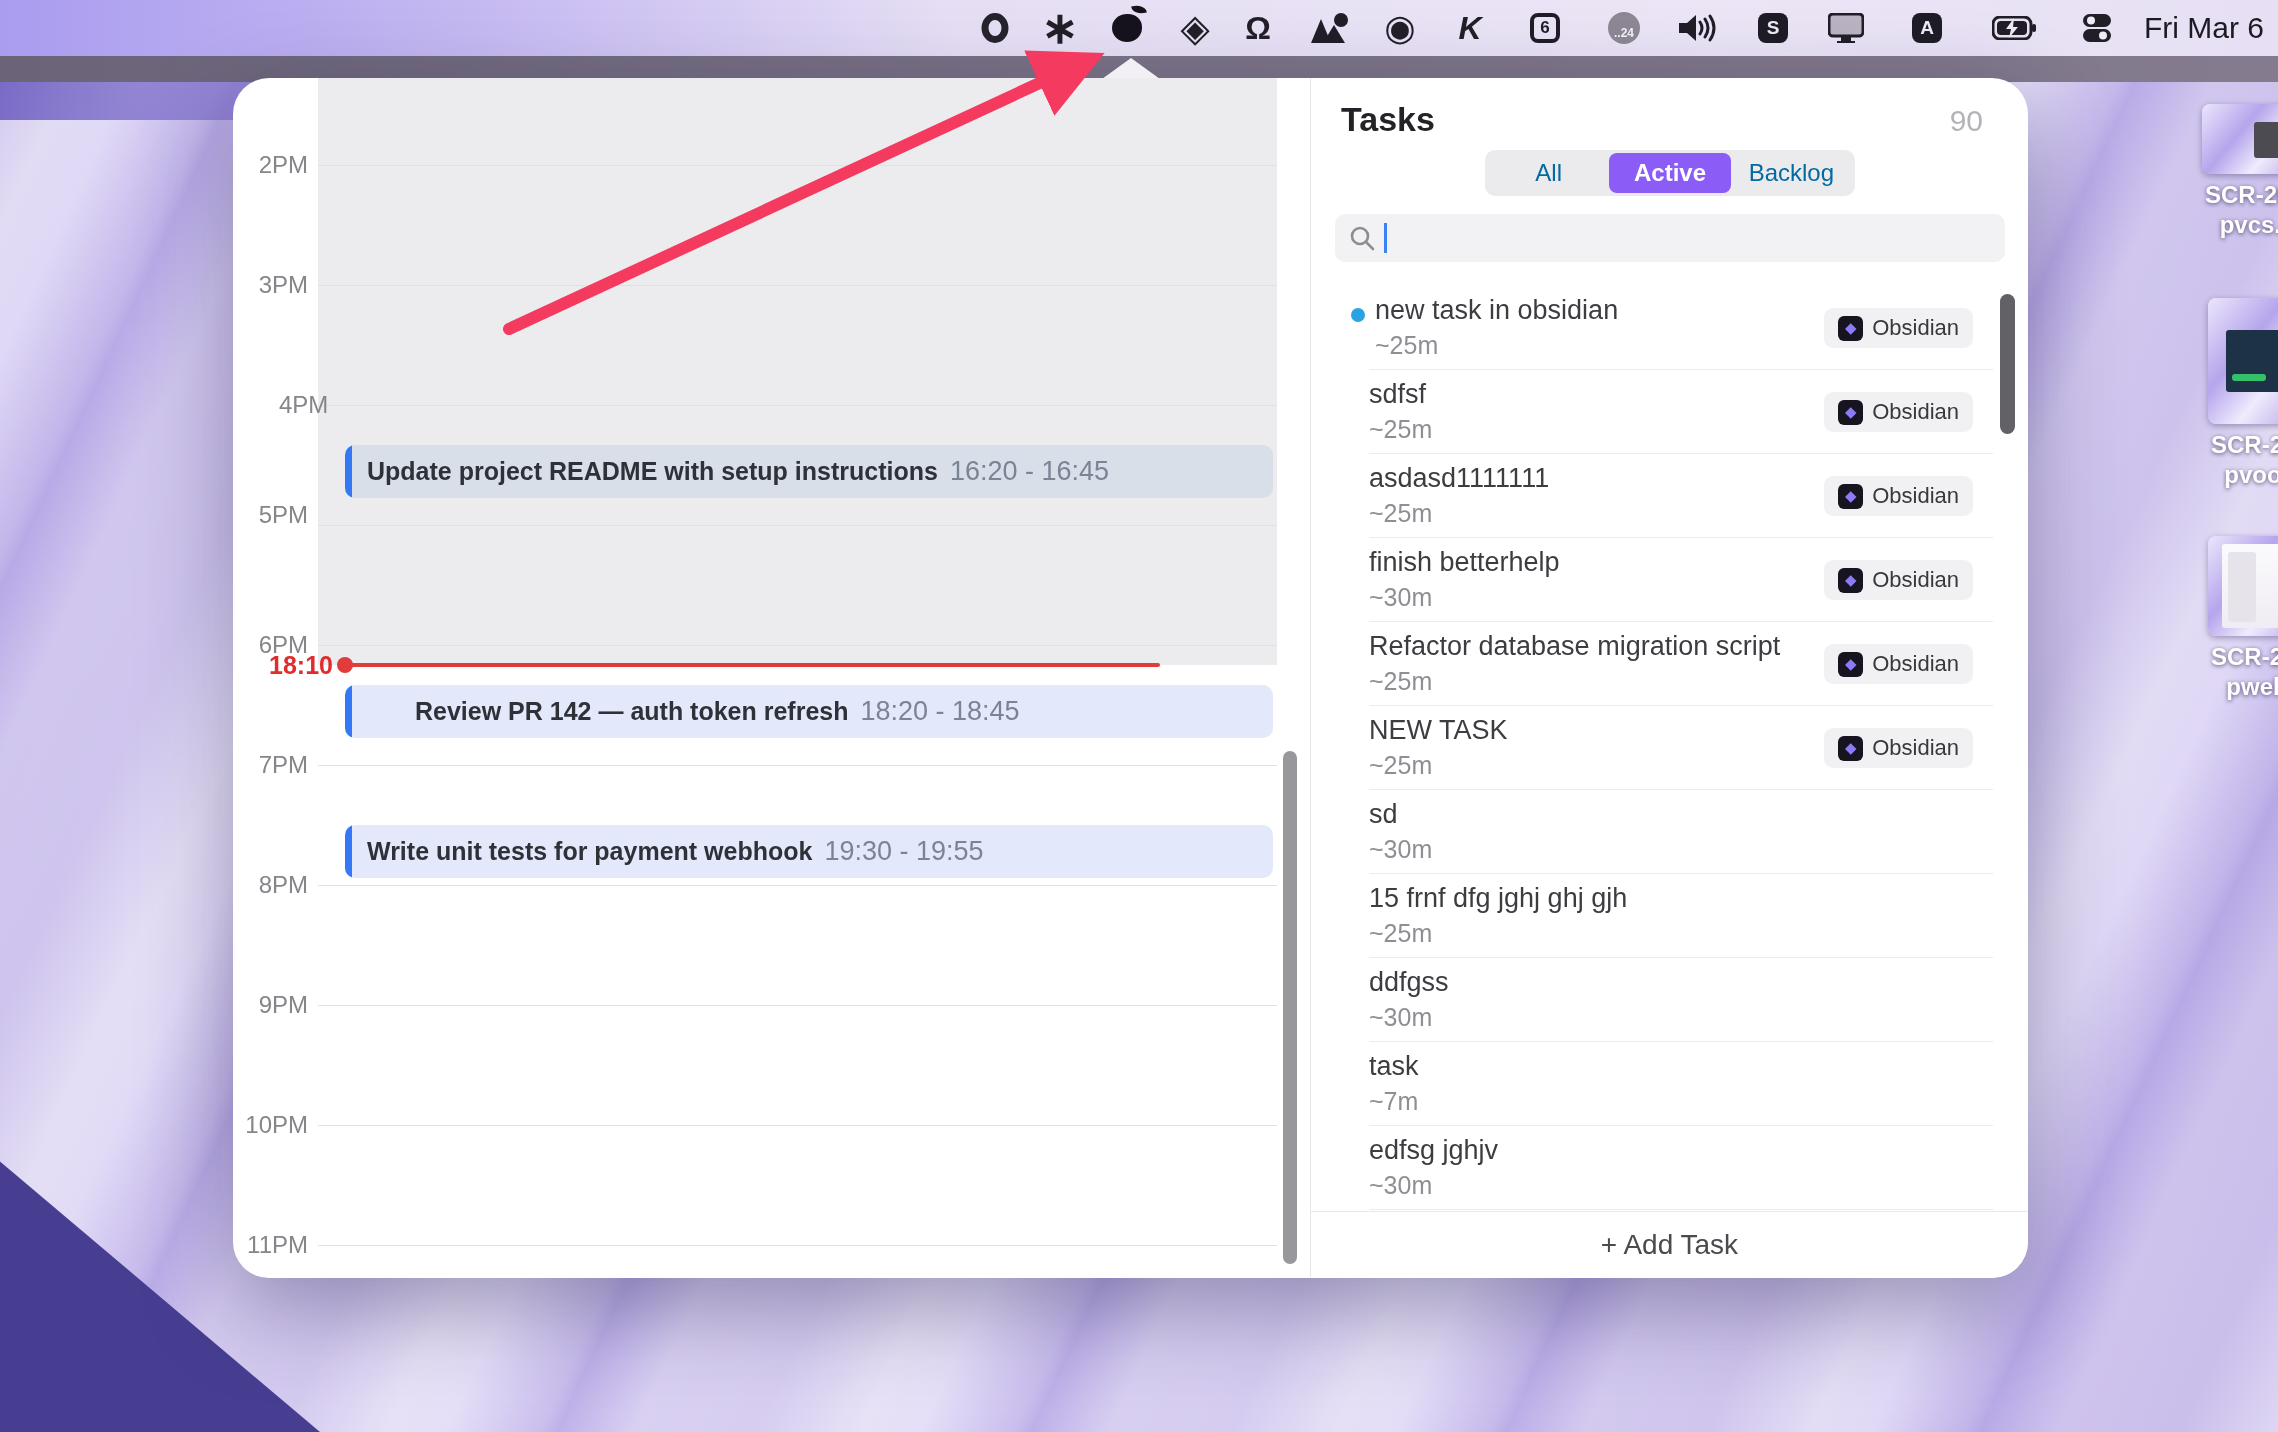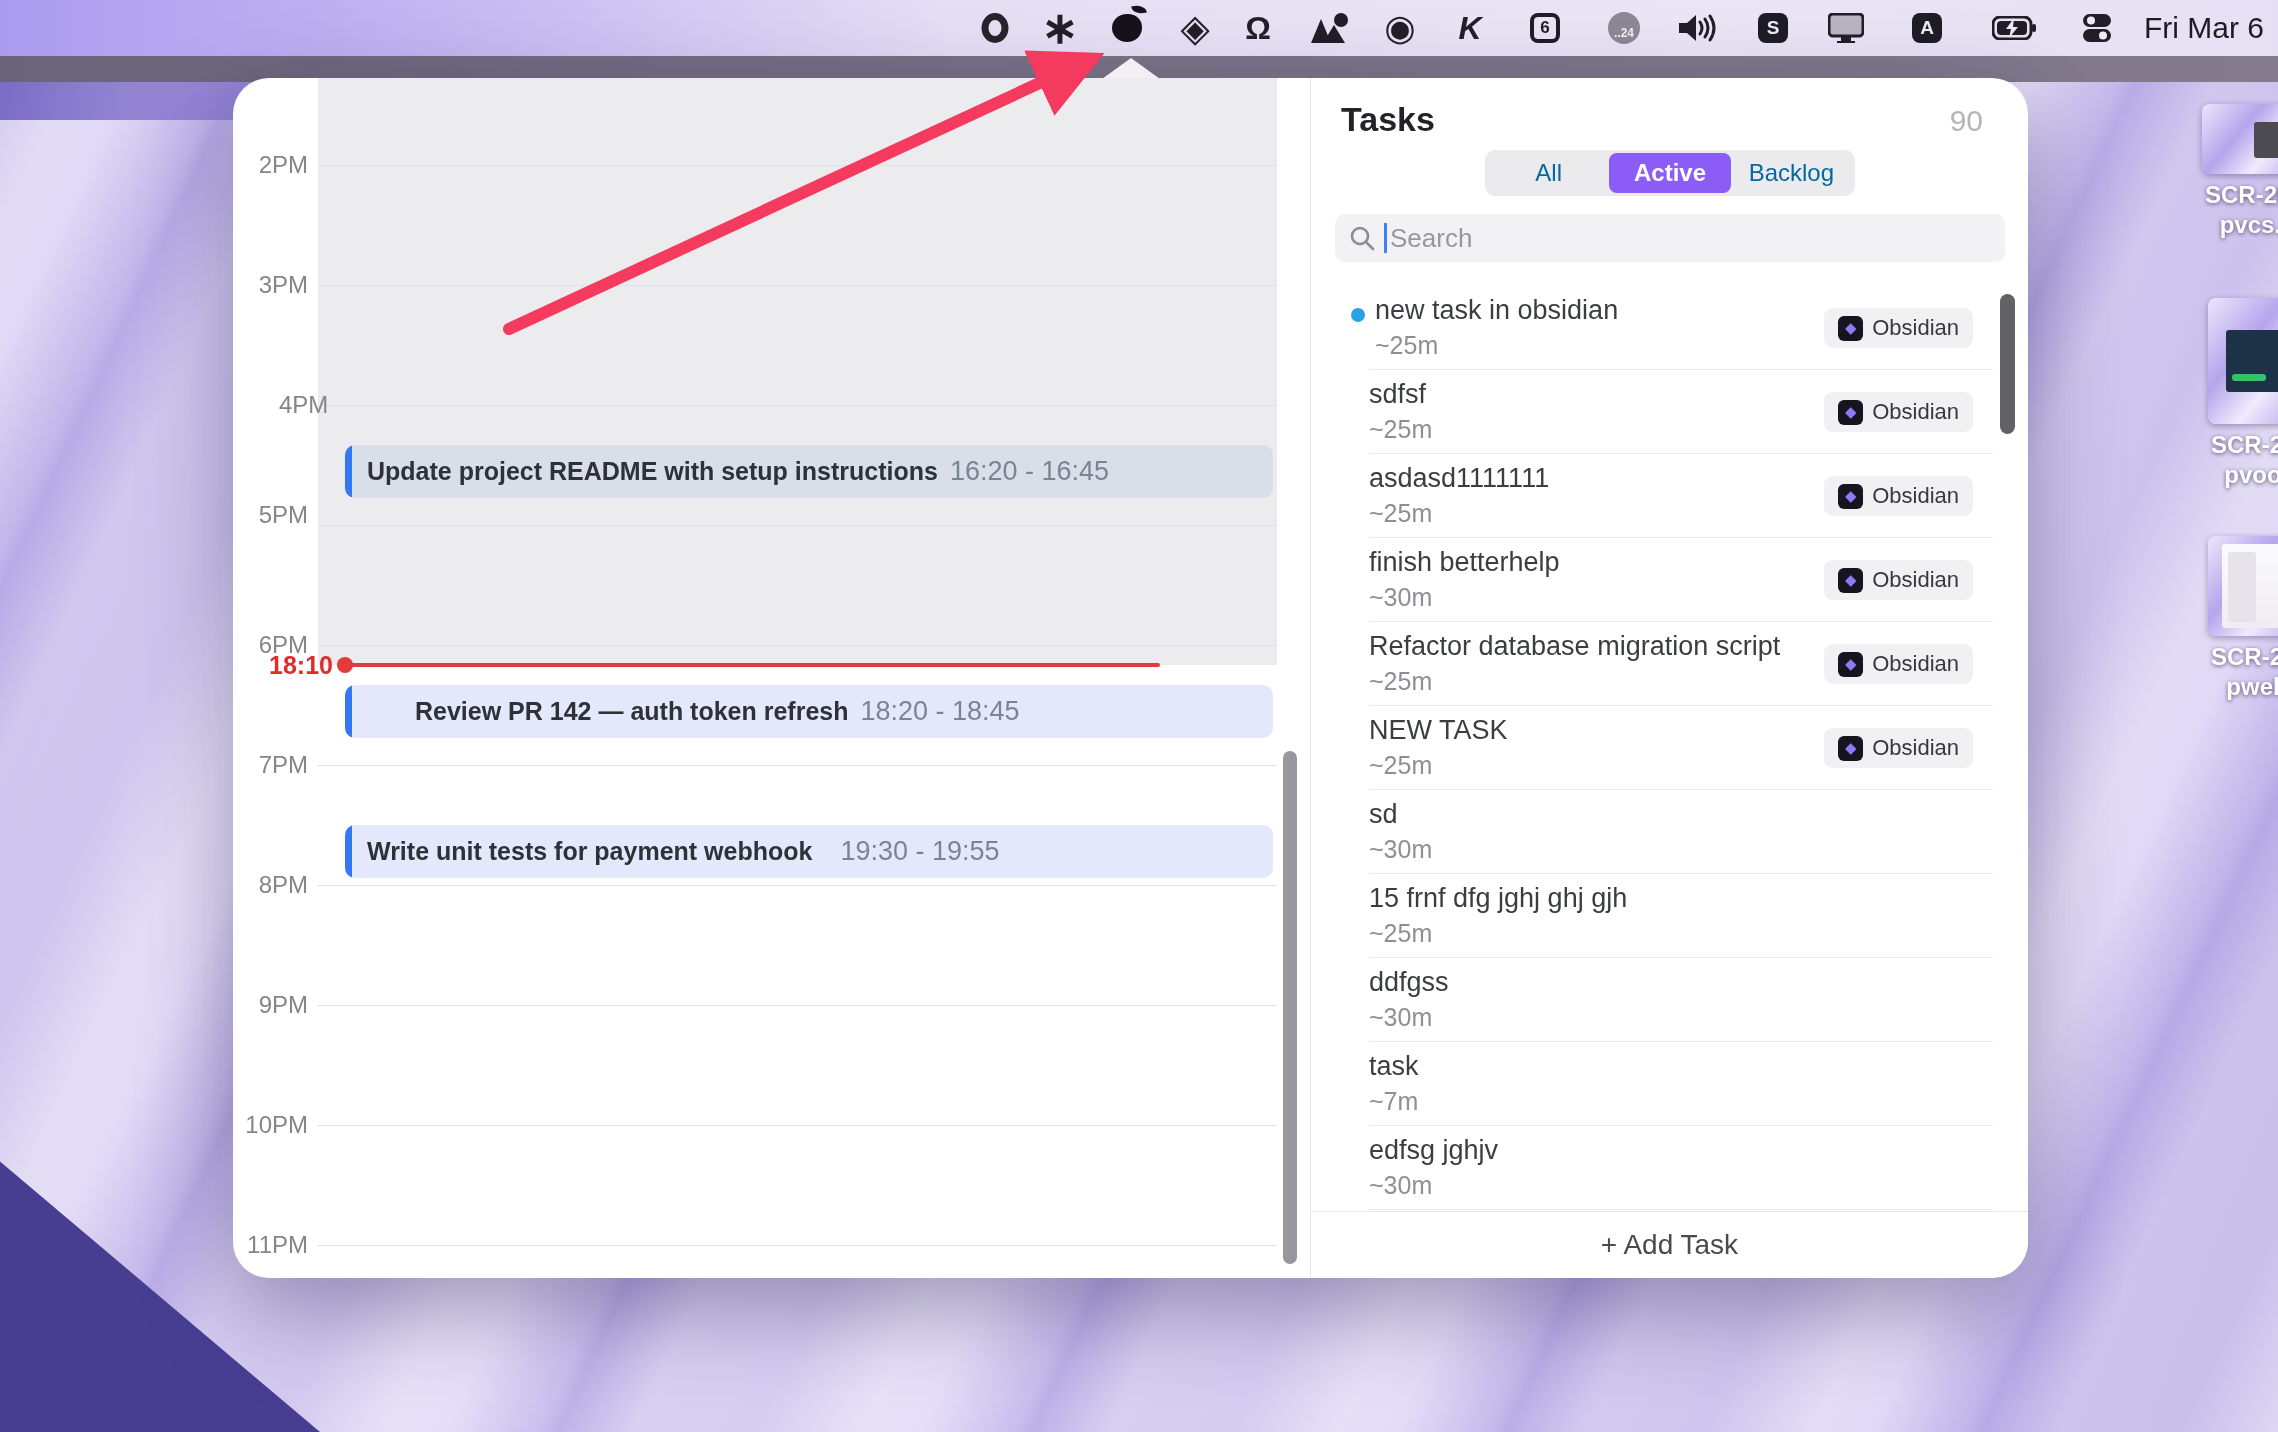--- a/index.html
+++ b/index.html
@@ -252,21 +252,21 @@
           <div class="event past" style="top: 367px; height: 53px;">
             <span class="bar"></span>
             <span class="ttl">Update project README with setup instructions</span>
             <span class="tm">16:20 - 16:45</span>
           </div>
           <div class="event" style="top: 607px; height: 53px; padding-left: 48px;">
             <span class="bar"></span>
             <span class="ttl">Review PR 142 — auth token refresh</span>
             <span class="tm">18:20 - 18:45</span>
           </div>
-          <div class="event" style="top: 747px; height: 53px; gap: 16px;">
+          <div class="event" style="top: 747px; height: 53px;">
             <span class="bar"></span>
             <span class="ttl">Write unit tests for payment webhook</span>
             <span class="tm">19:30 - 19:55</span>
           </div>
         </div>
       <div class="now-line"></div>
       <div class="now-dot"></div>
       <div class="now-label">18:10</div>
       <div class="cal-scrollbar"></div>
     </div>
@@ -279,21 +279,20 @@
         <div class="seg-btn">All</div>
         <div class="seg-btn active">Active</div>
         <div class="seg-btn">Backlog</div>
       </div>
       <div class="search-box">
         <svg width="26" height="26" viewBox="0 0 26 26">
             <circle cx="11" cy="11" r="8" fill="none" stroke="#8e8d94" stroke-width="2.6"></circle>
             <line x1="17" y1="17" x2="24" y2="24" stroke="#8e8d94" stroke-width="2.6" stroke-linecap="round"></line>
           </svg>
         <span class="search-caret"></span>
-        <input class="search-input" placeholder="Search" style="">
       </div>
       <div id="task-list">
           <div class="task-row has-dot" style="top: 208px;">
             <span class="task-dot"></span>
             <div class="task-title">new task in obsidian</div>
             <div class="task-sub">~25m</div>
             <div class="task-badge">
               <span class="badge-ic">◆</span>
               <span class="badge-tx">Obsidian</span>
             </div>

